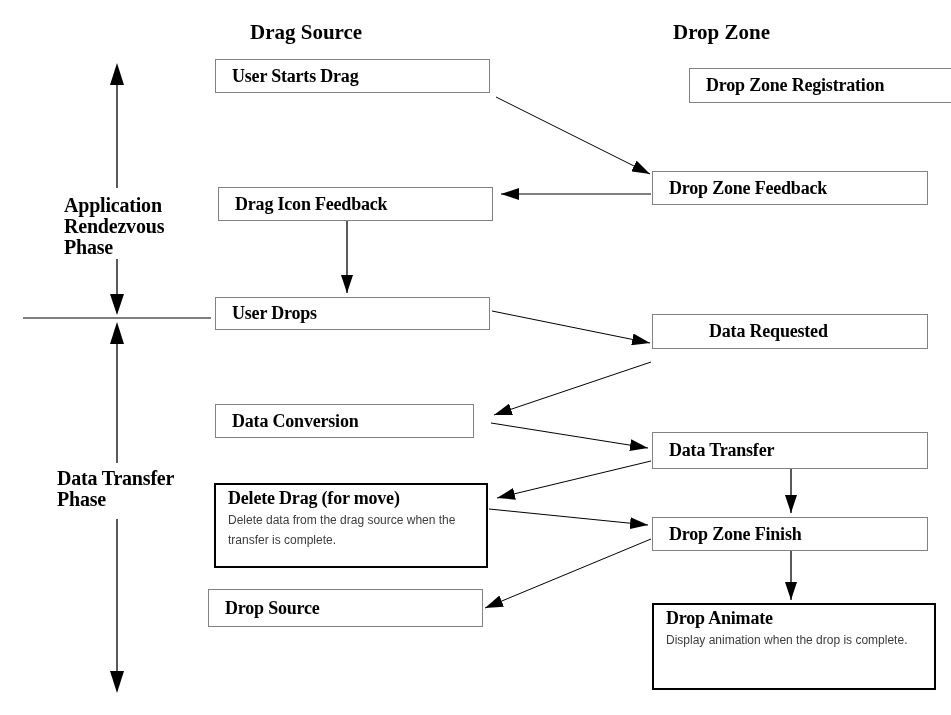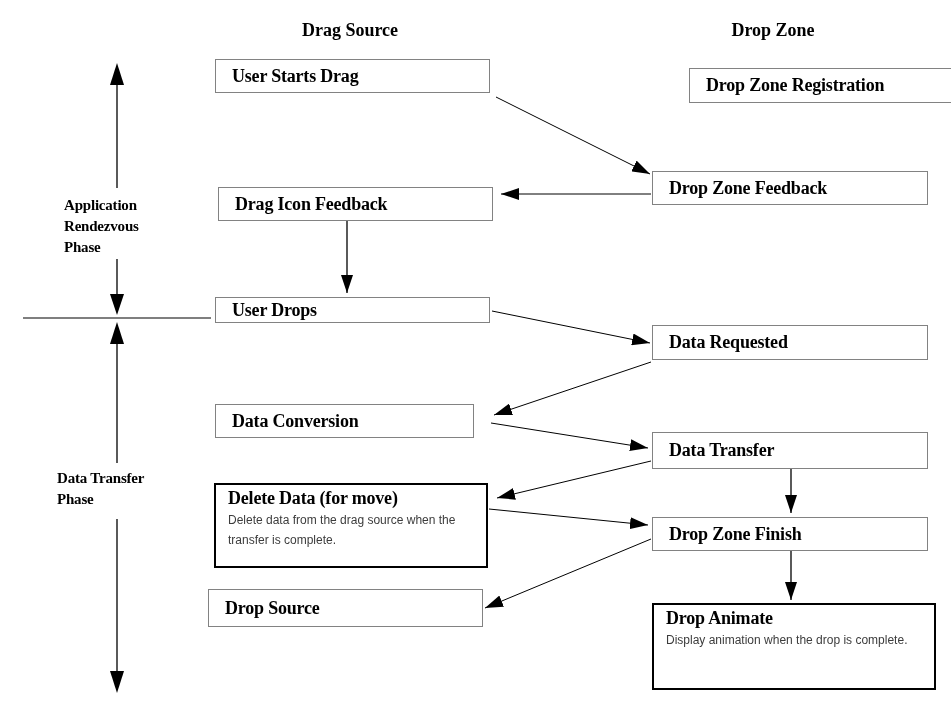--- a/index.html
+++ b/index.html
@@ -2,21 +2,21 @@
 <html><head>
 <meta charset="utf-8">
 <style>
   html,body{margin:0;padding:0;background:#fff;}
   .canvas{
     position:relative;width:951px;height:715px;background:#ffffff;
     font-family:"Liberation Serif","DejaVu Serif",serif;overflow:hidden;
   }
   svg.arrow-layer{position:absolute;left:0;top:0;width:951px;height:715px;pointer-events:none;}
   .col-header{
-    position:absolute;text-align:center;font-weight:bold;font-size:18px;color:#000;
+    position:absolute;text-align:left;font-weight:bold;font-size:21px;color:#000;
     letter-spacing:0px;white-space:nowrap;
   }
   .node{
     position:absolute;background:#fff;border:1.5px solid #828282;
     display:flex;align-items:center;box-sizing:border-box;
   }
   .node .title{
     font-weight:bold;font-size:18px;color:#000;padding-left:16px;white-space:nowrap;
     letter-spacing:-0.2px;
   }
@@ -25,21 +25,21 @@
     padding:3px 12px 0 12px;
   }
   .node-strong .title{
     font-weight:bold;font-size:18px;color:#000;white-space:nowrap;letter-spacing:-0.2px;
   }
   .node-strong .body{
     font-family:"Liberation Sans","DejaVu Sans",sans-serif;
     font-size:12px;line-height:20px;color:#3c3c3c;margin-top:1px;
   }
   .phase-label{
-    position:absolute;font-weight:bold;font-size:15px;line-height:21px;color:#000;
+    position:absolute;font-weight:bold;font-size:20px;line-height:21px;color:#000;
     white-space:nowrap;letter-spacing:-0.2px;
   }
 </style>
 </head>
 <body>
 
 <div class="canvas">
 
   <svg class="arrow-layer" viewBox="0 0 951 715" xmlns="http://www.w3.org/2000/svg">
     <defs>
@@ -91,46 +91,46 @@
   </div>
 
   <div class="node" style="left:215px;top:59px;width:275px;height:34px;">
     <span class="title">User Starts Drag</span>
   </div>
 
   <div class="node" style="left:218px;top:187px;width:275px;height:34px;">
     <span class="title">Drag Icon Feedback</span>
   </div>
 
-  <div class="node" style="left:215px;top:297px;width:275px;height:26px;">
+  <div class="node" style="left:215px;top:297px;width:275px;height:33px;">
     <span class="title">User Drops</span>
   </div>
 
   <div class="node" style="left:215px;top:404px;width:259px;height:34px;">
     <span class="title">Data Conversion</span>
   </div>
 
   <div class="node-strong" style="left:214px;top:483px;width:274px;height:85px;">
-    <div class="title">Delete Data (for move)</div>
+    <div class="title">Delete Drag (for move)</div>
     <div class="body">Delete data from the drag source when the transfer is complete.</div>
   </div>
 
   <div class="node" style="left:208px;top:589px;width:275px;height:38px;">
     <span class="title">Drop Source</span>
   </div>
 
   <div class="node" style="left:652px;top:68px;width:276px;height:35px;margin-left:37px;">
     <span class="title">Drop Zone Registration</span>
   </div>
 
   <div class="node" style="left:652px;top:171px;width:276px;height:34px;">
     <span class="title">Drop Zone Feedback</span>
   </div>
 
-  <div class="node" style="left:652px;top:325px;width:276px;height:35px;">
+  <div class="node" style="left:652px;top:314px;width:276px;height:35px;padding-left:40px;">
     <span class="title">Data Requested</span>
   </div>
 
   <div class="node" style="left:652px;top:432px;width:276px;height:37px;">
     <span class="title">Data Transfer</span>
   </div>
 
   <div class="node" style="left:652px;top:517px;width:276px;height:34px;">
     <span class="title">Drop Zone Finish</span>
   </div>

